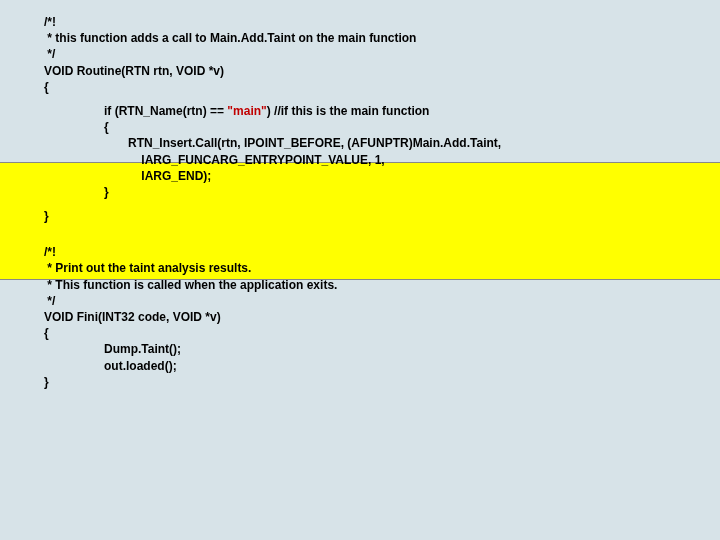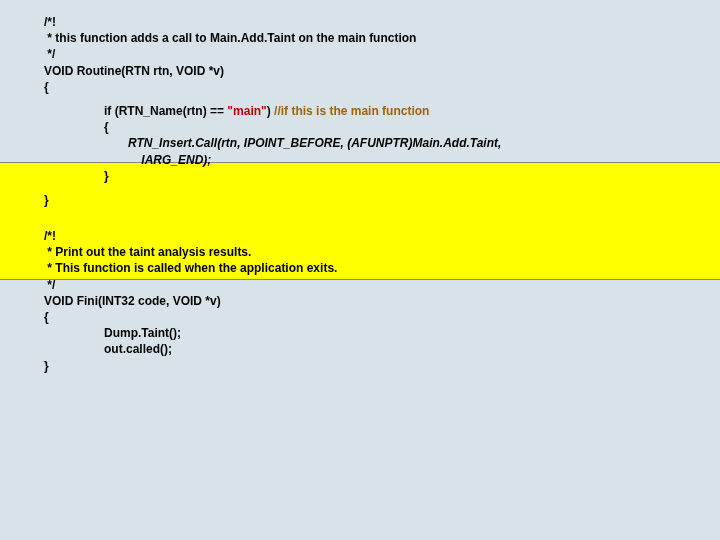--- a/index.html
+++ b/index.html
@@ -17,22 +17,22 @@
   .slide {
     position: relative;
     width: 720px;
     height: 540px;
     box-sizing: border-box;
     padding: 14px 28px 0 44px;
     font-weight: bold;
   }
   .code-line { white-space: pre; }
   .indent1 { padding-left: 60px; }
-  .indent2 { padding-left: 84px; font-style: italic; }
-  .comment-green { color: #a16207; text-align: center; }
+  .indent2 { padding-left: 84px; }
+  .comment-green { color: #000000; text-align: center; }
   .string-red { color: #c00000; }
   .highlight-block {
     position: absolute;
     left: 0;
     right: 0;
     top: 162px;
     height: 116px;
     background: #ffff00;
     border-top: 1px solid #888;
     border-bottom: 1px solid #888;
@@ -53,34 +53,35 @@
     <div class="code-line"> * this function adds a call to Main.Add.Taint on the main function</div>
     <div class="code-line"> */</div>
     <div class="code-line">VOID Routine(RTN rtn, VOID *v)</div>
     <div class="code-line">{</div>
 
     <div class="spacer-sm"></div>
 
     <div class="code-line indent1"><span>if (RTN_Name(rtn) == </span><span class="string-red">"main"</span><span>) </span><span class="comment-green">//if this is the main function</span></div>
     <div class="code-line indent1">{</div>
     <div class="code-line indent2">RTN_Insert.Call(rtn, IPOINT_BEFORE, (AFUNPTR)Main.Add.Taint,</div>
+    <div class="code-line indent2">    IARG_FUNCARG_ENTRYPOINT_VALUE, 1,</div>
     <div class="code-line indent2">    IARG_END);</div>
     <div class="code-line indent1">}</div>
 
     <div class="spacer-sm"></div>
 
     <div class="code-line">}</div>
 
     <div class="spacer"></div>
     <div class="spacer-sm"></div>
 
     <div class="code-line">/*!</div>
     <div class="code-line"> * Print out the taint analysis results.</div>
     <div class="code-line"> * This function is called when the application exits.</div>
     <div class="code-line"> */</div>
     <div class="code-line">VOID Fini(INT32 code, VOID *v)</div>
     <div class="code-line">{</div>
     <div class="code-line indent1">Dump.Taint();</div>
-    <div class="code-line indent1">out.called();</div>
+    <div class="code-line indent1">out.loaded();</div>
     <div class="code-line">}</div>
 
   </div>
 </div>
 
 </body></html>

